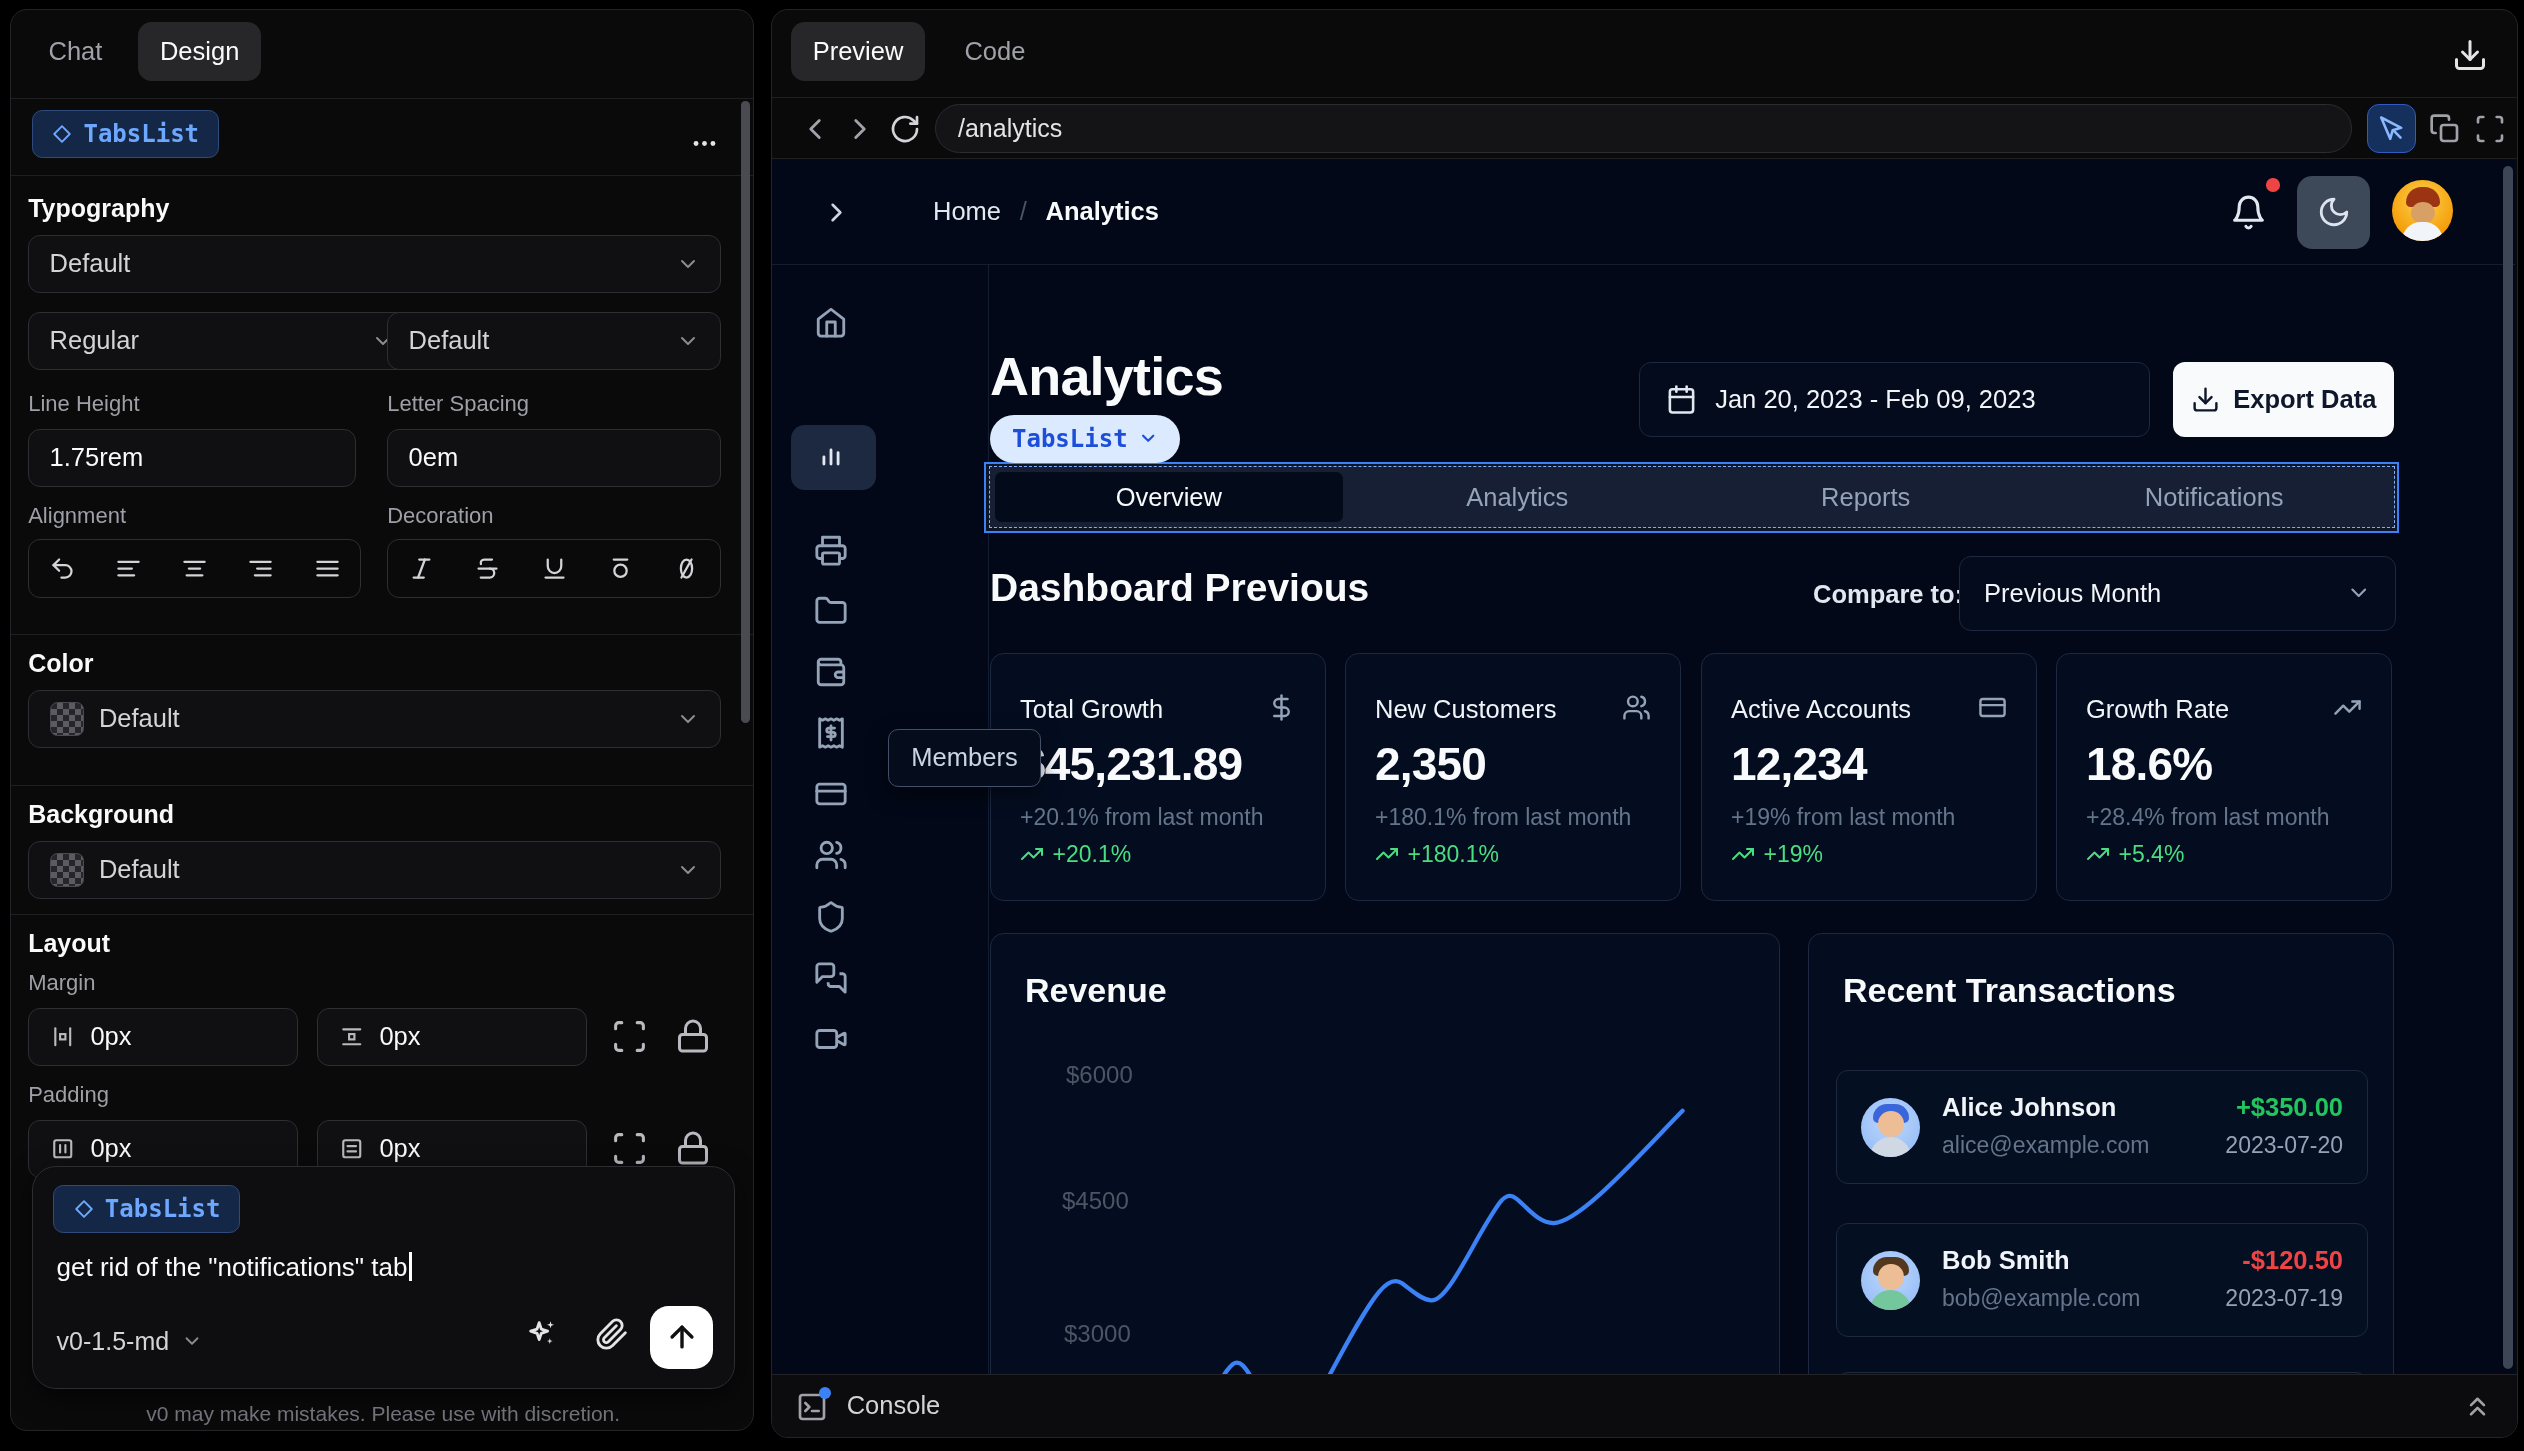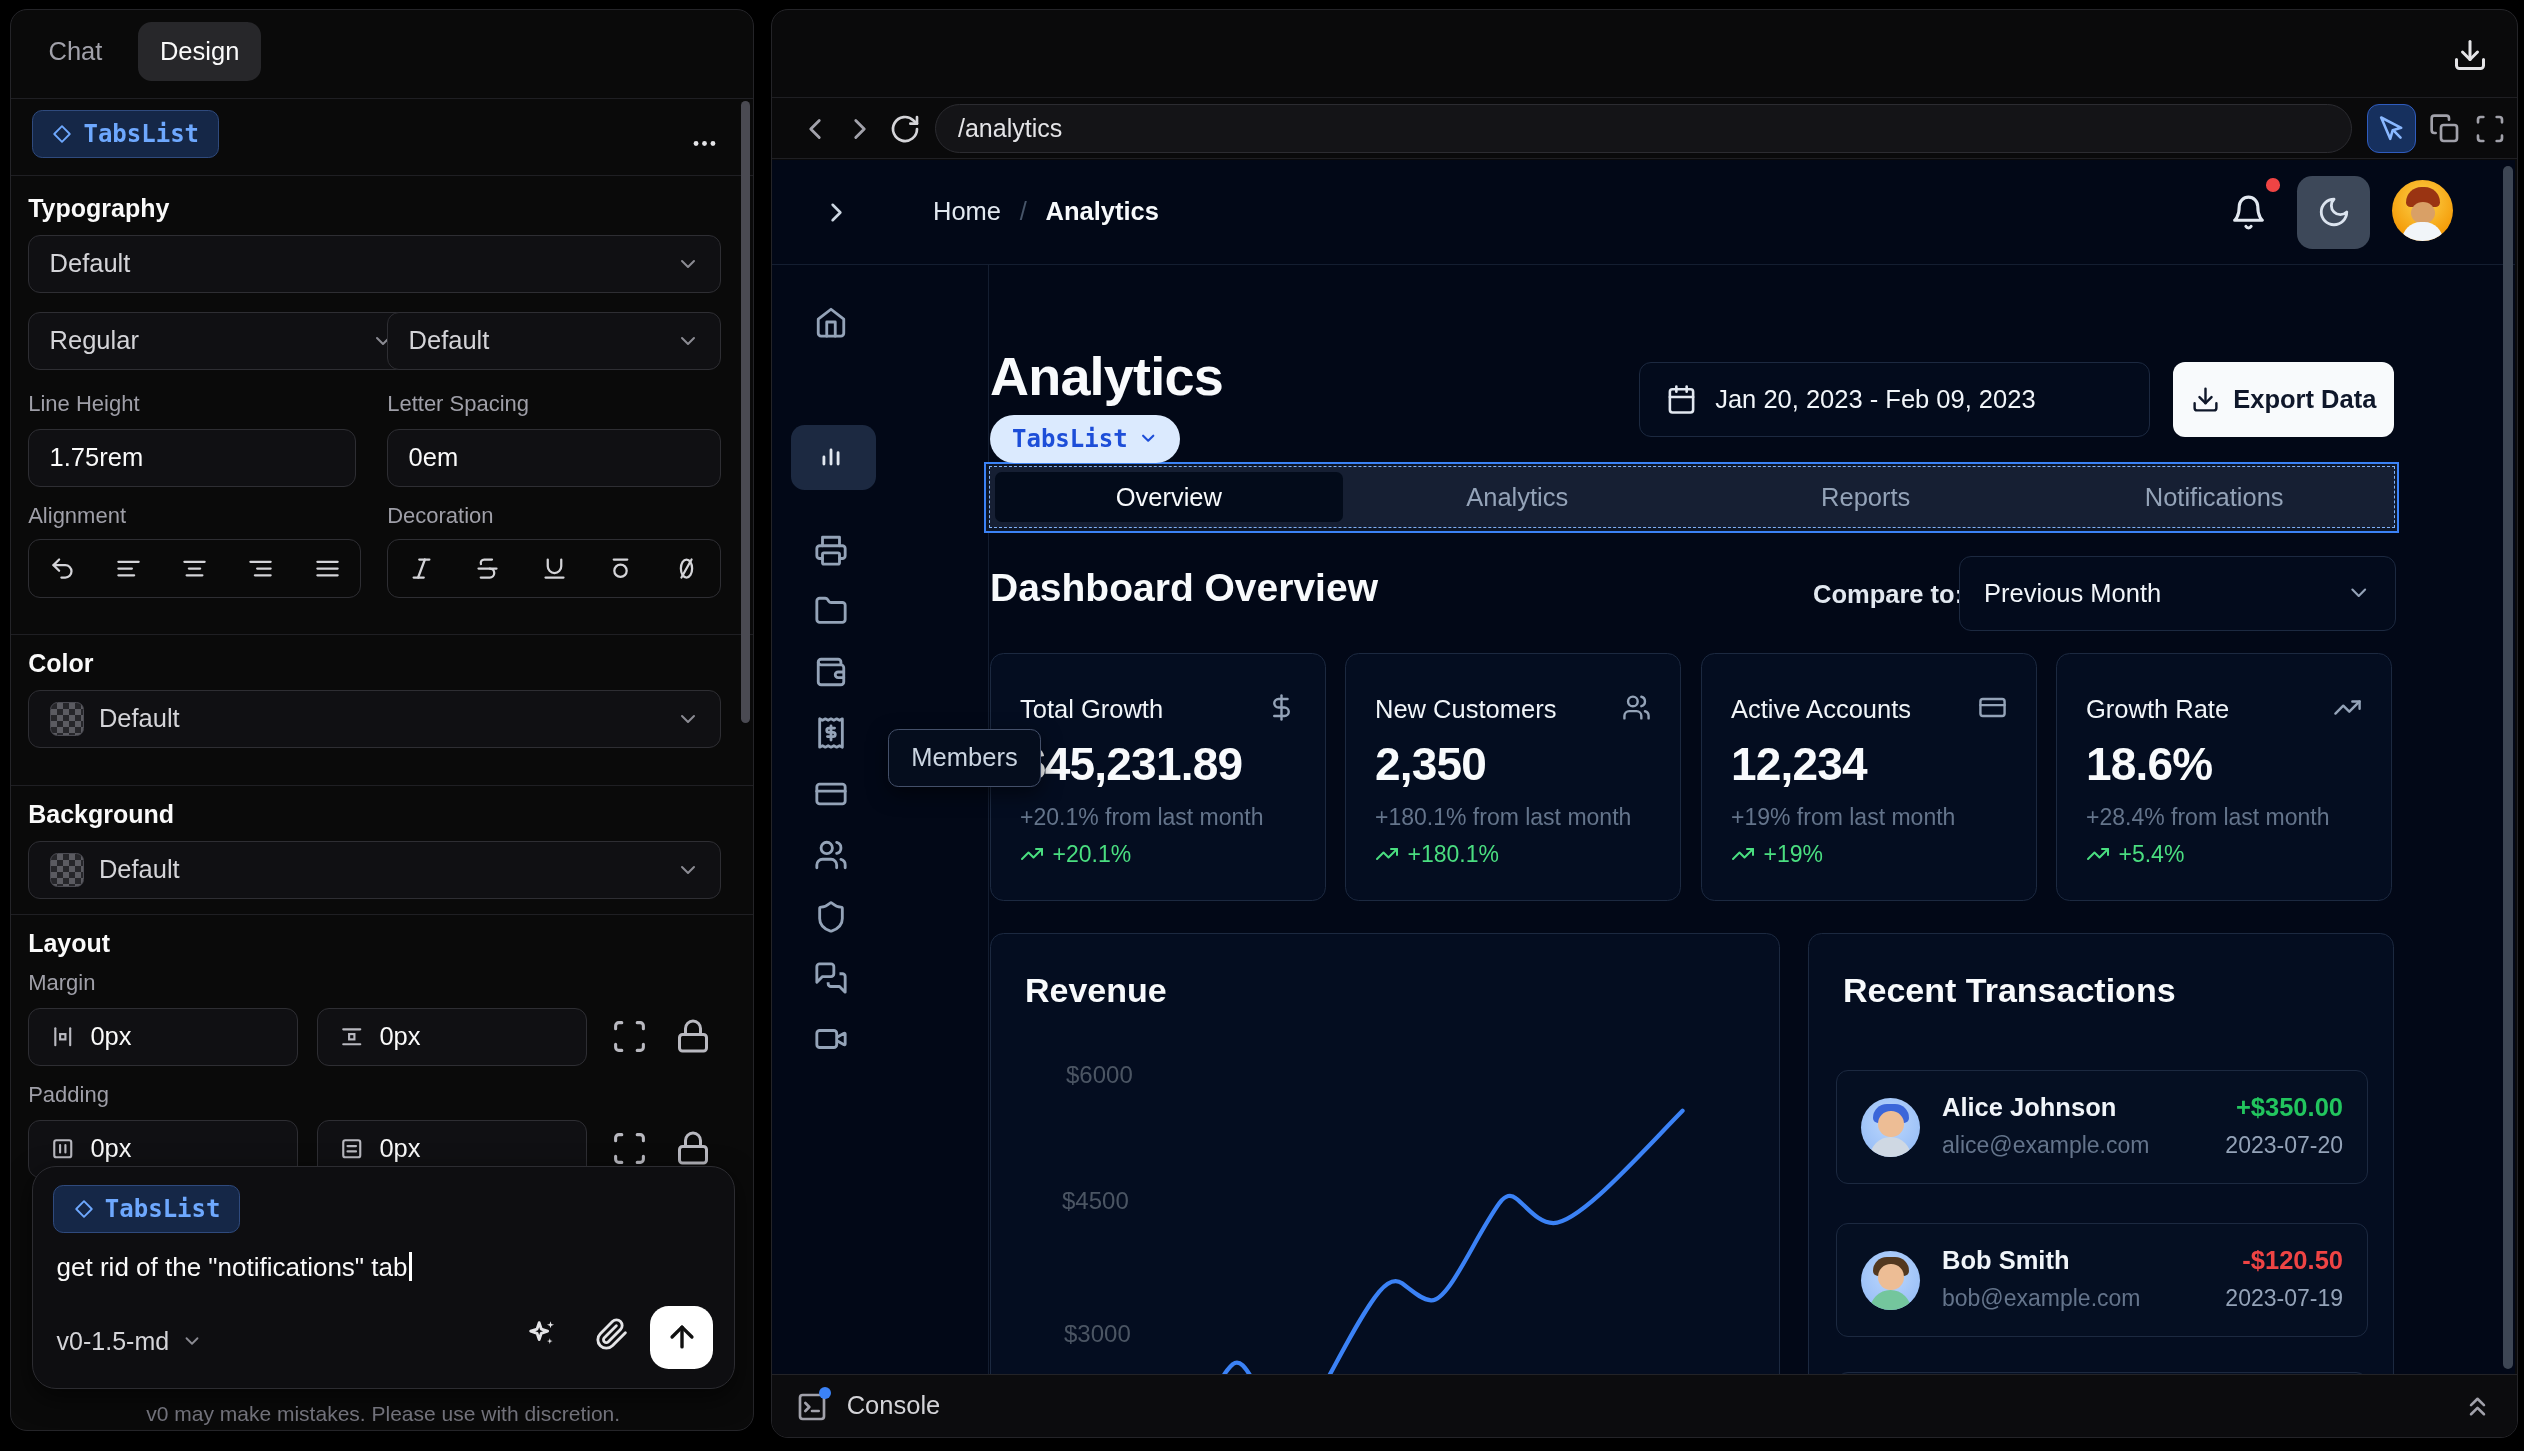--- a/index.html
+++ b/index.html
@@ -366,20 +366,24 @@
           <path d="M5 12l7-7 7 7"></path>
         </svg>
     </div>
   </div>
   <div class="abs" style="left:0; width:744px; top:1392px; text-align:center; font-size:21px; color:#71717a;">v0 may make mistakes. Please use with discretion.</div>
   <div class="lp-scroll"></div>
 </div>
 
 <div id="preview-panel">
 
+  <div class="abs" style="left:18.7px; top:12px; display:flex; align-items:center; gap:17px;">
+    <div class="lp-tab active">Preview</div>
+    <div class="lp-tab">Code</div>
+  </div>
   <div class="abs tb-icon" style="right:29px; top:27px; color:#e4e4e7;">
     <svg width="36" height="36" viewBox="0 0 24 24" fill="none" stroke="currentColor" stroke-width="2" stroke-linecap="round" stroke-linejoin="round">
         <path d="M21 15v4a2 2 0 0 1-2 2H5a2 2 0 0 1-2-2v-4"></path>
         <path d="M7 10l5 5 5-5"></path>
         <path d="M12 15V3"></path>
       </svg>
   </div>
   <div class="pv-divider" style="top:87px;"></div>
 
   <div class="abs tb-icon" style="left:25.5px; top:102px;">
@@ -563,21 +567,21 @@
 
     <div id="tabs-select">
       <div id="tabs-dashed">
         <div class="app-tab active">Overview</div>
         <div class="app-tab">Analytics</div>
         <div class="app-tab">Reports</div>
         <div class="app-tab">Notifications</div>
       </div>
     </div>
 
-    <div class="abs" style="left:218px; top:406px; font-size:39px; font-weight:800; color:#f8fafc;">Dashboard Overview</div>
+    <div class="abs" style="left:218px; top:406px; font-size:39px; font-weight:800; color:#f8fafc;">Dashboard Previous</div>
     <div class="abs" style="left:1041px; top:420px; font-size:25.5px; font-weight:600; color:#e2e8f0;">Compare to:</div>
     <div class="btn-outline" style="left:1187px; top:396px; width:437px; height:75px; padding:10px 24px;">
       <span>Previous Month</span>
       <span style="margin-left:auto; color:#94a3b8;">
           <svg width="25.5" height="25.5" viewBox="0 0 24 24" fill="none" stroke="currentColor" stroke-width="2" stroke-linecap="round" stroke-linejoin="round">
             <path d="M6 9l6 6 6-6"></path>
           </svg>
         </span>
     </div>
 

